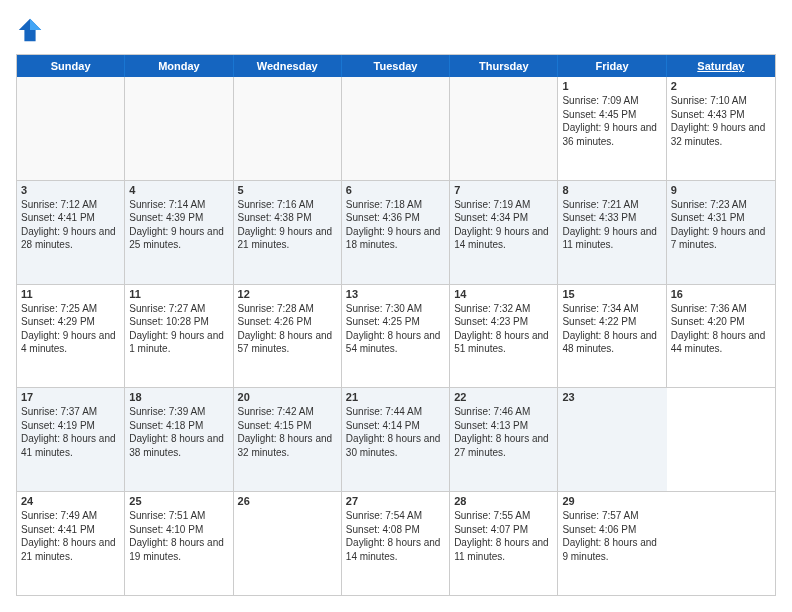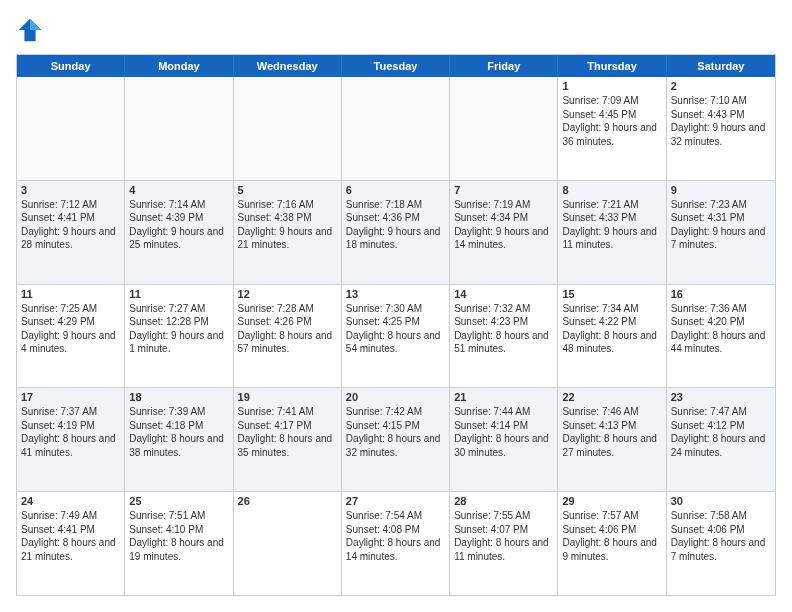--- a/index.html
+++ b/index.html
@@ -63,21 +63,21 @@
       background: #1565c0;
     }
     .cal-header-cell {
       color: #fff;
       font-size: 11px;
       font-weight: bold;
       padding: 5px 4px;
       text-align: center;
       border-right: 1px solid #1976d2;
     }
-    .cal-header-cell:last-child { border-right: none; }
+    .cal-header-cell:last-child { border-right: none; text-decoration: underline; }
     .cal-body {
       flex: 1;
       display: flex;
       flex-direction: column;
     }
     .cal-row {
       display: grid;
       grid-template-columns: repeat(7, 1fr);
       flex: 1;
       border-top: 1px solid #ccc;
@@ -126,22 +126,22 @@
       <div class="subtitle"></div>
     </div>
   </div>
 
   <div class="calendar">
     <div class="cal-header">
     <div class="cal-header-cell">Sunday</div>
         <div class="cal-header-cell">Monday</div>
         <div class="cal-header-cell">Wednesday</div>
         <div class="cal-header-cell">Tuesday</div>
+        <div class="cal-header-cell">Thursday</div>
         <div class="cal-header-cell">Friday</div>
-        <div class="cal-header-cell">Thursday</div>
         <div class="cal-header-cell">Saturday</div>
       </div>
     <div class="cal-body">
     <div class="cal-row">
           <div class="cal-cell empty"></div>
           <div class="cal-cell empty"></div>
           <div class="cal-cell empty"></div>
           <div class="cal-cell empty"></div>
           <div class="cal-cell empty"></div>
           <div class="cal-cell">
@@ -214,21 +214,21 @@
           <div class="cal-cell">
             <span class="day-num">11</span>
             <div class="cell-text">Sunrise: 7:25 AM
 Sunset: 4:29 PM
 Daylight: 9 hours
 and 4 minutes.</div>
           </div>
           <div class="cal-cell">
             <span class="day-num">11</span>
             <div class="cell-text">Sunrise: 7:27 AM
-Sunset: 12:28 PM
+Sunset: 10:28 PM
 Daylight: 9 hours
 and 1 minute.</div>
           </div>
           <div class="cal-cell">
             <span class="day-num">12</span>
             <div class="cell-text">Sunrise: 7:28 AM
 Sunset: 4:26 PM
 Daylight: 8 hours
 and 57 minutes.</div>
           </div>
@@ -270,27 +270,20 @@
 and 41 minutes.</div>
           </div>
           <div class="cal-cell shaded">
             <span class="day-num">18</span>
             <div class="cell-text">Sunrise: 7:39 AM
 Sunset: 4:18 PM
 Daylight: 8 hours
 and 38 minutes.</div>
           </div>
           <div class="cal-cell shaded">
-            <span class="day-num">19</span>
-            <div class="cell-text">Sunrise: 7:41 AM
-Sunset: 4:17 PM
-Daylight: 8 hours
-and 35 minutes.</div>
-          </div>
-          <div class="cal-cell shaded">
             <span class="day-num">20</span>
             <div class="cell-text">Sunrise: 7:42 AM
 Sunset: 4:15 PM
 Daylight: 8 hours
 and 32 minutes.</div>
           </div>
           <div class="cal-cell shaded">
             <span class="day-num">21</span>
             <div class="cell-text">Sunrise: 7:44 AM
 Sunset: 4:14 PM
@@ -299,24 +292,20 @@
           </div>
           <div class="cal-cell shaded">
             <span class="day-num">22</span>
             <div class="cell-text">Sunrise: 7:46 AM
 Sunset: 4:13 PM
 Daylight: 8 hours
 and 27 minutes.</div>
           </div>
           <div class="cal-cell shaded">
             <span class="day-num">23</span>
-            <div class="cell-text">Sunrise: 7:47 AM
-Sunset: 4:12 PM
-Daylight: 8 hours
-and 24 minutes.</div>
           </div>
         </div>
         <div class="cal-row">
           <div class="cal-cell">
             <span class="day-num">24</span>
             <div class="cell-text">Sunrise: 7:49 AM
 Sunset: 4:41 PM
 Daylight: 8 hours
 and 21 minutes.</div>
           </div>
@@ -343,24 +332,17 @@
 Sunset: 4:07 PM
 Daylight: 8 hours
 and 11 minutes.</div>
           </div>
           <div class="cal-cell">
             <span class="day-num">29</span>
             <div class="cell-text">Sunrise: 7:57 AM
 Sunset: 4:06 PM
 Daylight: 8 hours
 and 9 minutes.</div>
-          </div>
-          <div class="cal-cell">
-            <span class="day-num">30</span>
-            <div class="cell-text">Sunrise: 7:58 AM
-Sunset: 4:06 PM
-Daylight: 8 hours
-and 7 minutes.</div>
           </div>
         </div>
       </div>
   </div>
 </div>
 
 </body></html>

